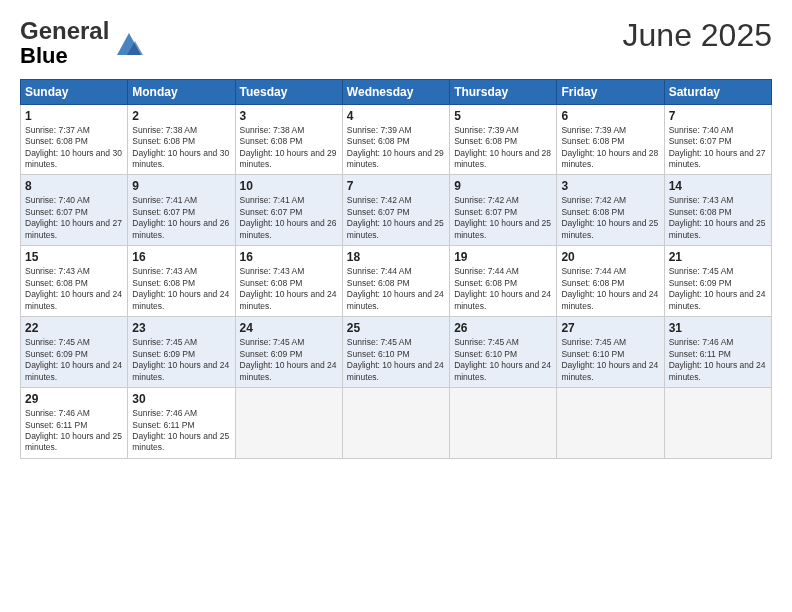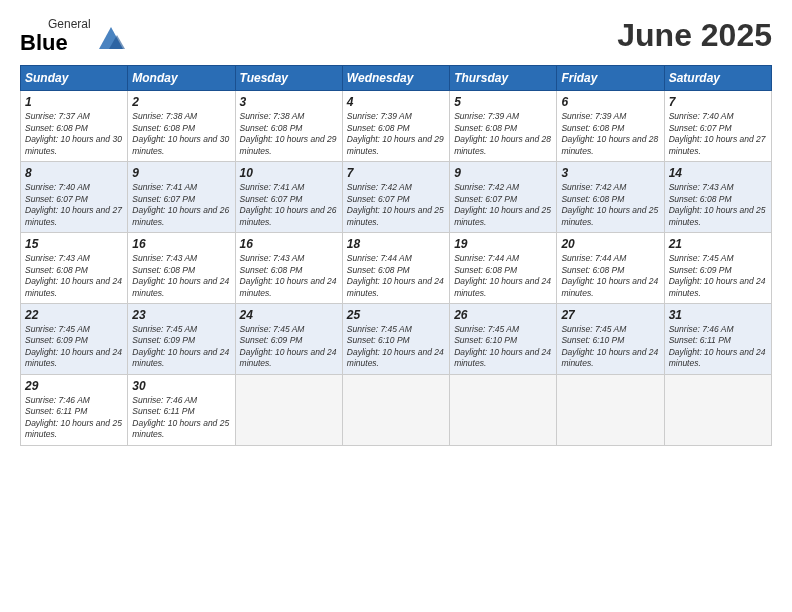--- a/index.html
+++ b/index.html
@@ -26,54 +26,52 @@
       display: flex;
       align-items: center;
       gap: 0;
     }
     .logo-text {
       display: flex;
       flex-direction: column;
       line-height: 1.1;
     }
     .logo-general {
-      font-size: 12px;
-      font-weight: normal;
+      font-size: 24px;
+      font-weight: bold;
       color: #333;
-      margin-left: 28px;
     }
     .logo-blue {
       font-size: 22px;
       font-weight: bold;
       color: #000000;
     }
     .logo-icon {
       width: 32px;
       height: 32px;
       margin-left: 4px;
     }
     .title-block {
       text-align: right;
     }
     .month-title {
       font-size: 32px;
-      font-weight: bold;
+      font-weight: normal;
       color: #333;
       line-height: 1.1;
     }
     .subtitle {
       font-size: 14px;
       color: #555;
       margin-top: 2px;
     }
     .calendar {
       width: 100%;
       border-collapse: collapse;
       border: 1px solid #ccc;
-      font-style: italic;
     }
     .calendar th {
       background: #2a6db5;
       color: #fff;
       font-size: 12px;
       font-weight: bold;
       padding: 5px 4px;
       text-align: left;
       border: 1px solid #1a5090;
     }

